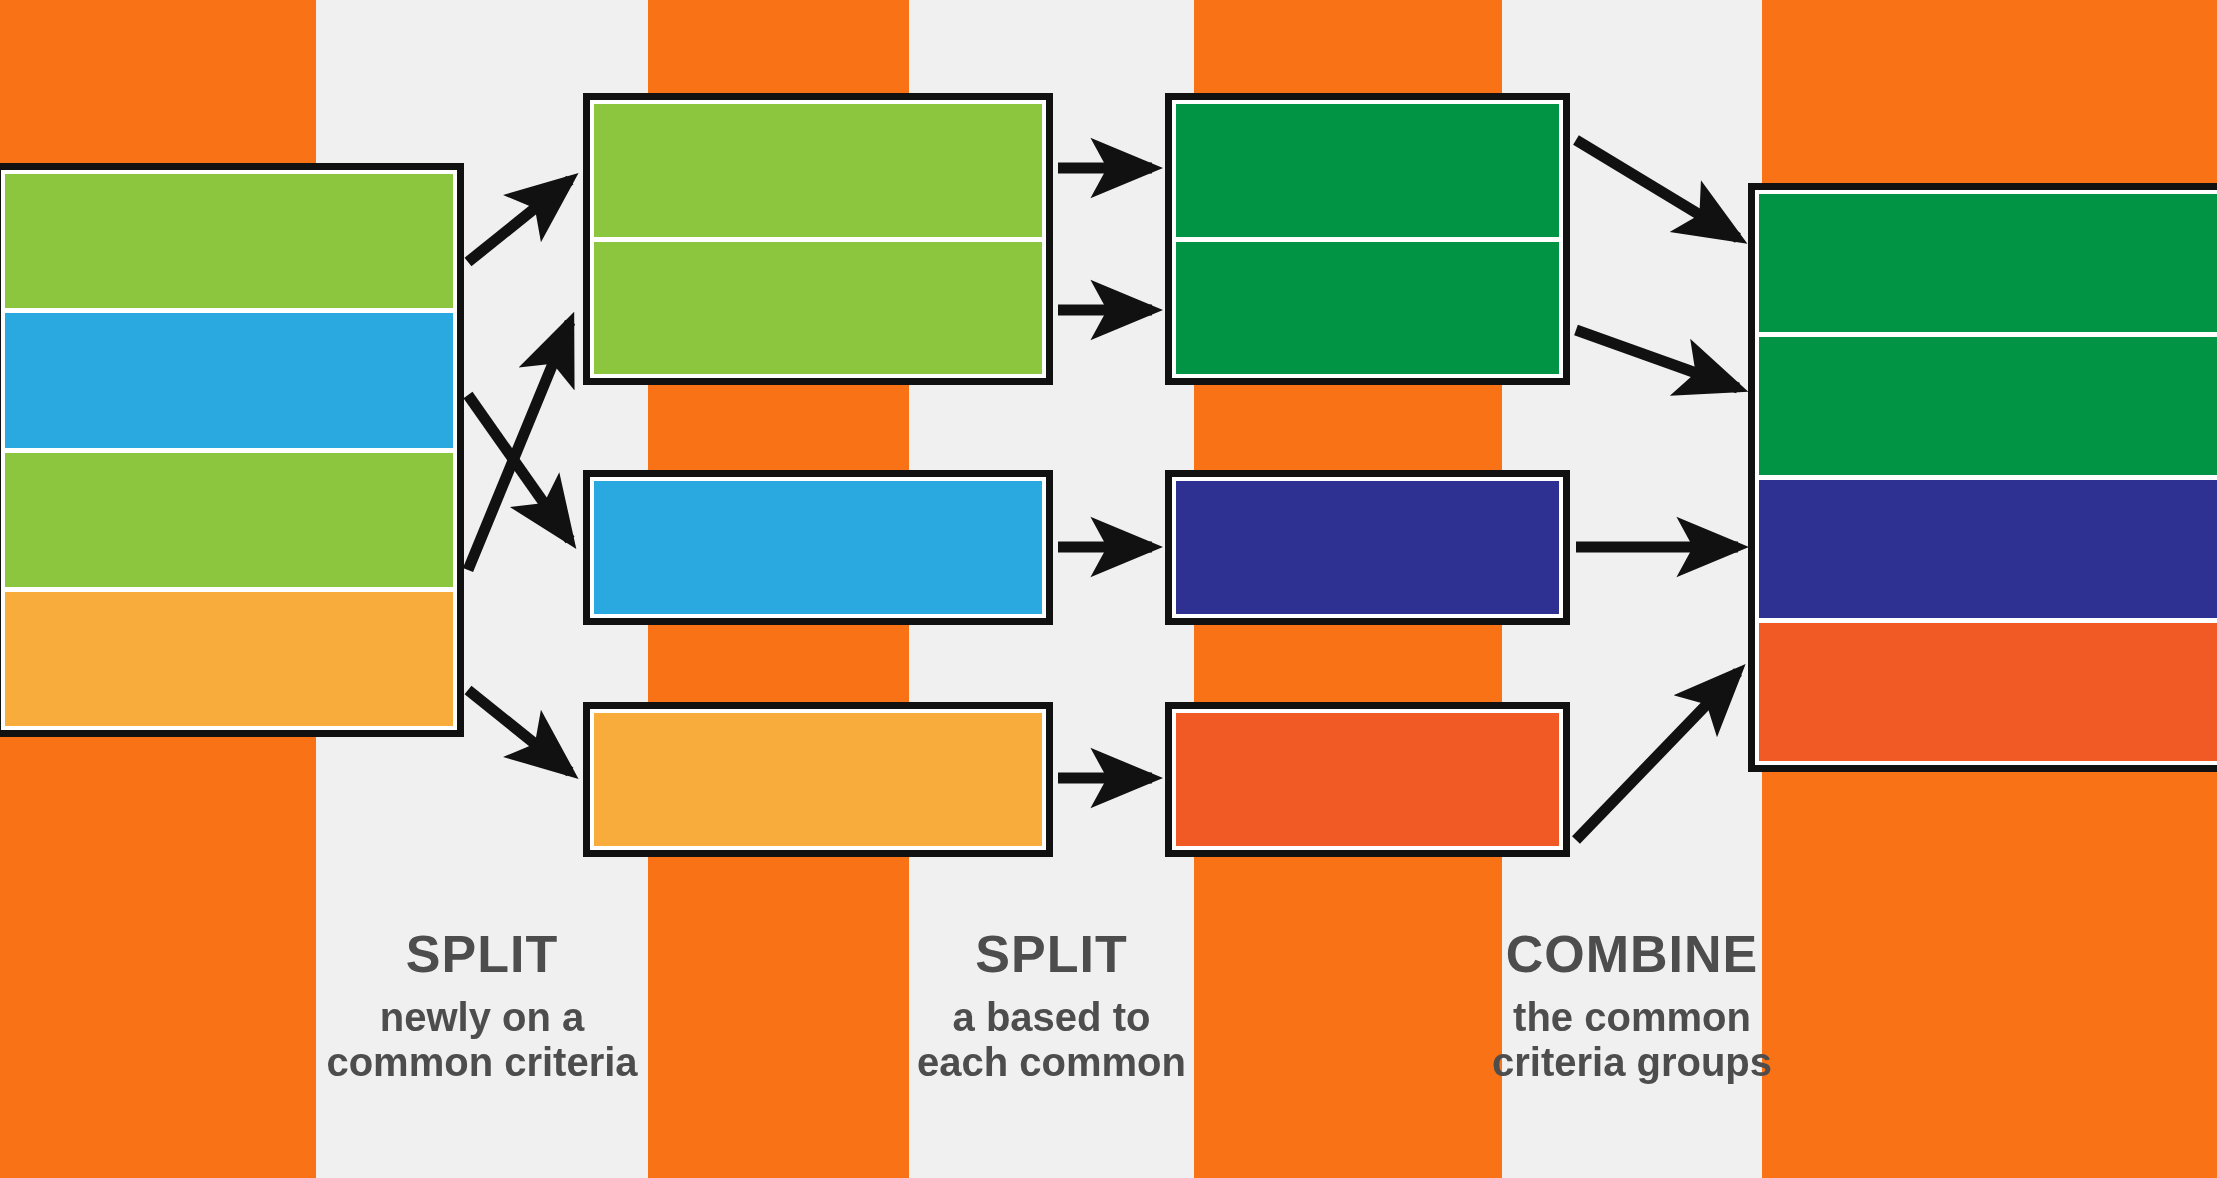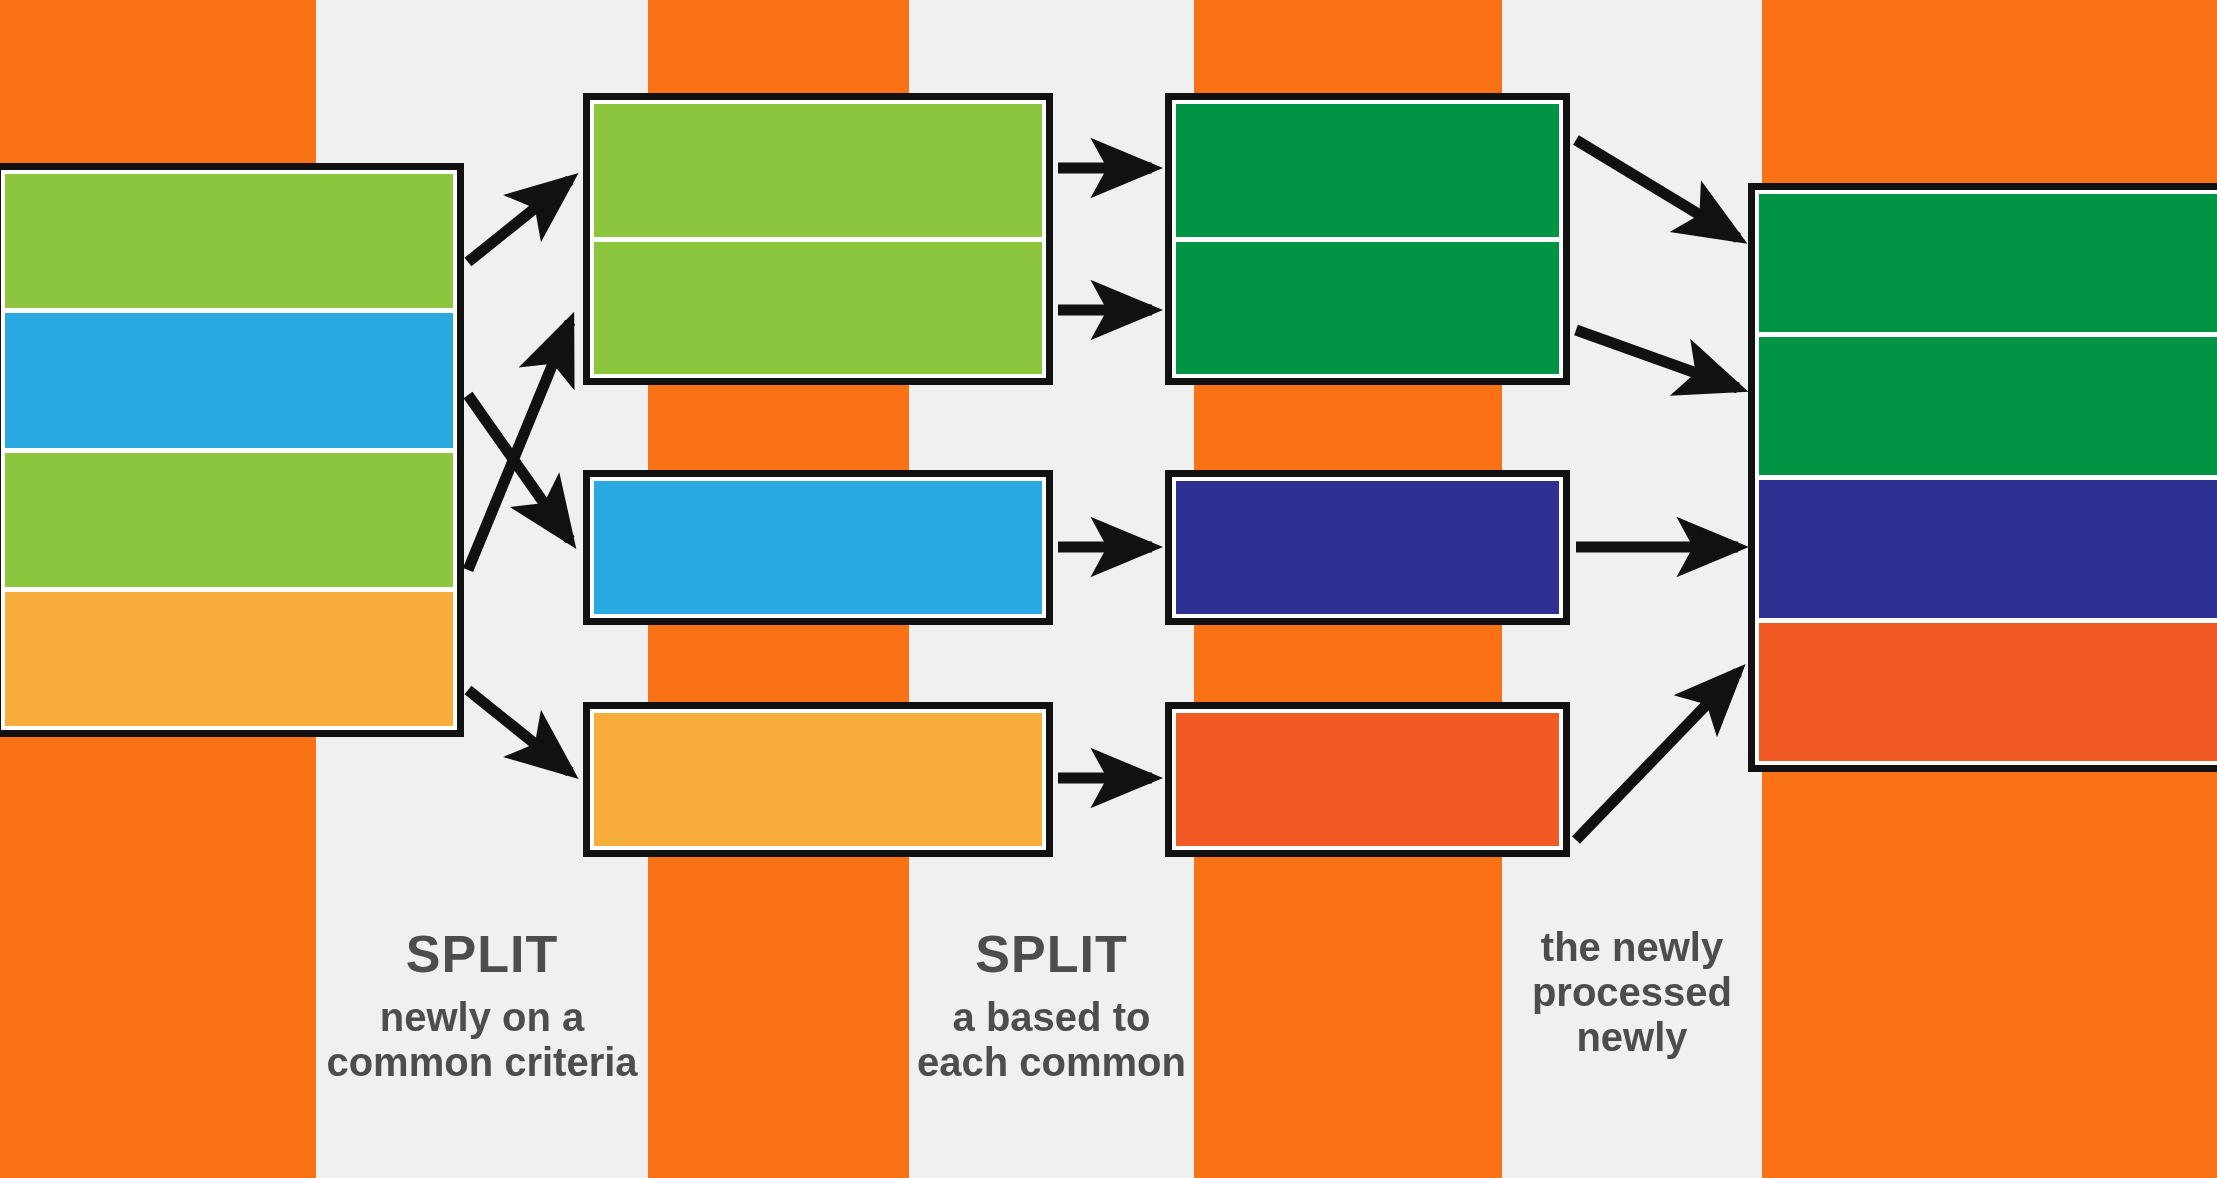--- a/index.html
+++ b/index.html
@@ -135,17 +135,18 @@
     <span class="sub">common criteria</span>
   </div>
 
   <div class="caption" style="left: 889px; top: 925px; width: 325px; color: rgb(77, 77, 77);">
     <span class="title">SPLIT</span>
     <span class="sub">a based to</span>
     <span class="sub">each common</span>
   </div>
 
   <div class="caption" style="left: 1472px; top: 925px; width: 320px; color: rgb(77, 77, 77);">
-    <span class="sub">the newly</span>
-    <span class="sub">processed newly</span>
+    <span class="title">COMBINE</span>
+    <span class="sub">the common</span>
+    <span class="sub">criteria groups</span>
   </div>
 
 </div>
 
 </body></html>

